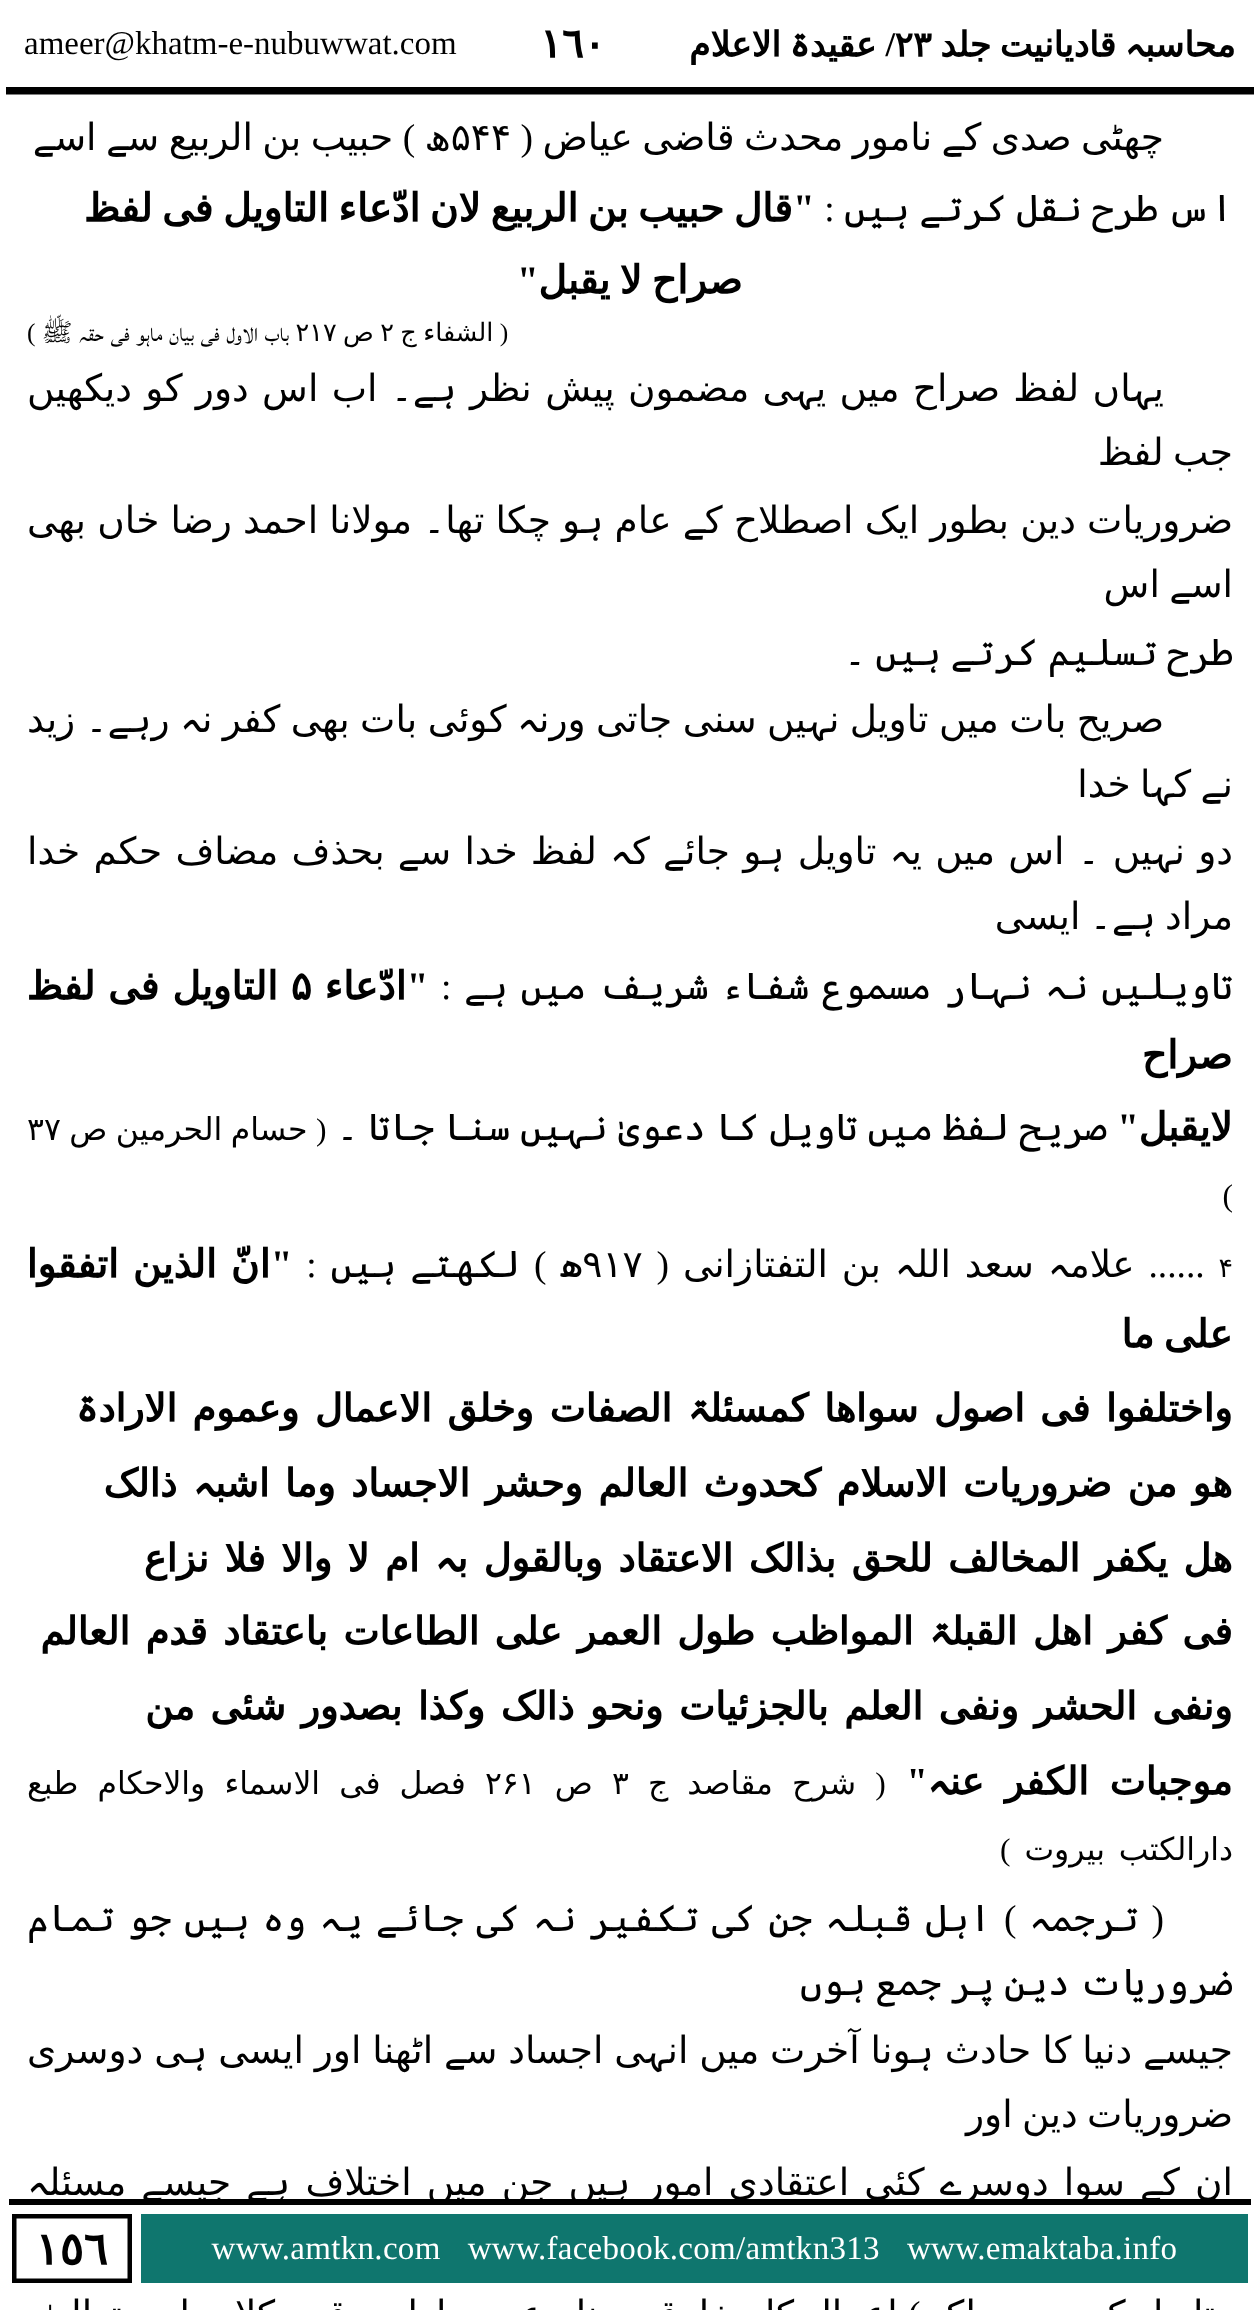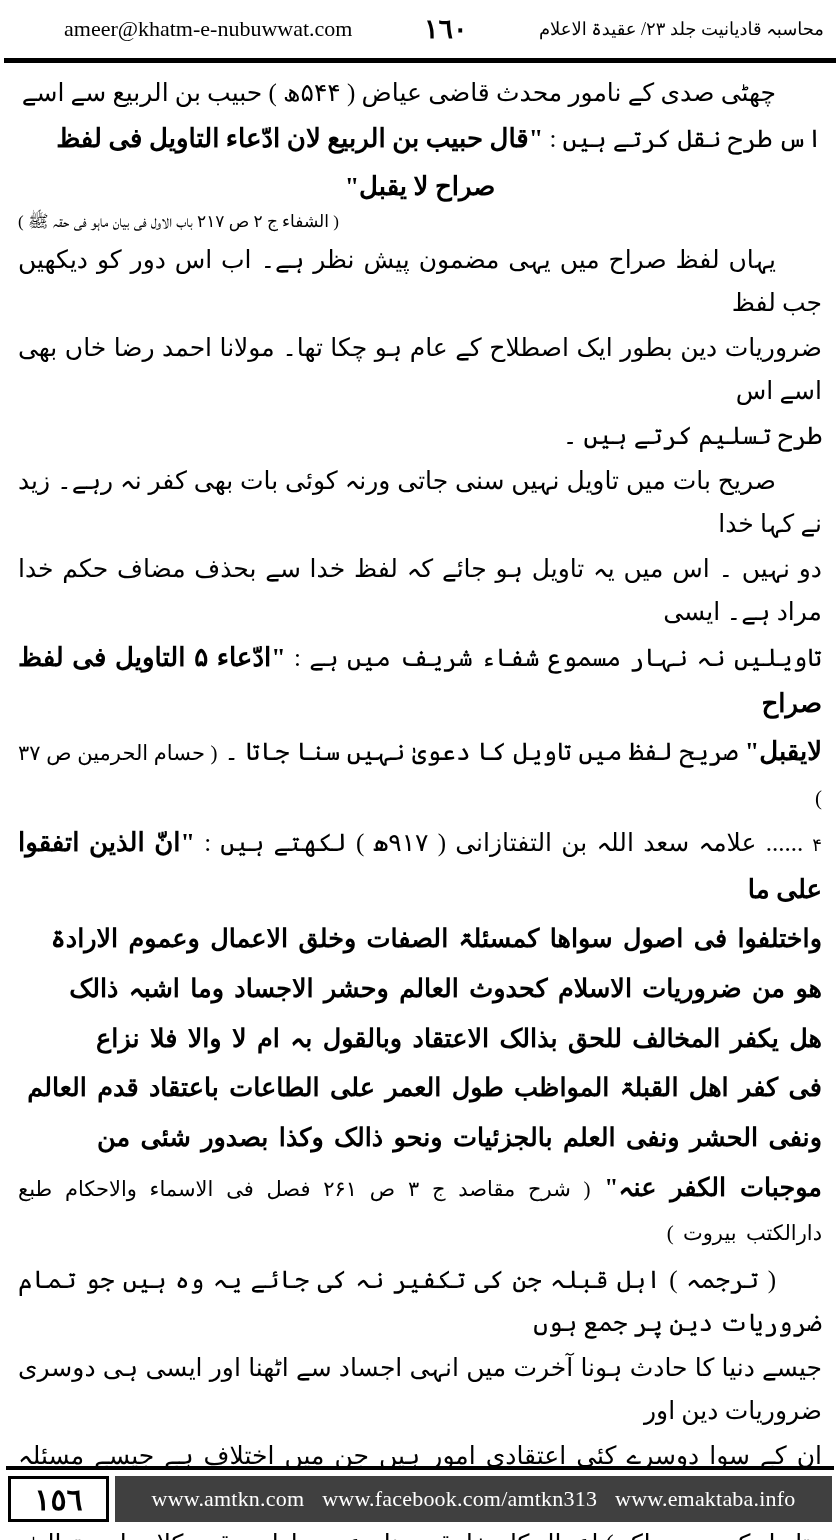--- a/index.html
+++ b/index.html
@@ -27,37 +27,36 @@
   .header {
     height: 58px;
     display: flex;
     align-items: center;
     justify-content: space-between;
     padding: 0 16px 0 16px;
     box-sizing: border-box;
     direction: rtl;
   }
   .header-right {
-    font-size: 18px;
-    font-weight: normal;
+    font-size: 23px;
+    font-weight: bold;
     letter-spacing: 0px;
     white-space: nowrap;
   }
   .header-center {
     font-size: 27px;
     font-weight: bold;
     white-space: nowrap;
     padding: 0 6px;
   }
   .header-left {
     font-family: "Liberation Serif", serif;
     font-size: 22px;
     white-space: nowrap;
     direction: ltr;
-    margin-left: 48px;
   }
   .rule {
     height: 5px;
     background: #000000;
     margin: 0 4px;
   }
 
   
   .content {
     direction: rtl;
@@ -121,35 +120,35 @@
     background: #000;
     margin: 0 6px 6px 6px;
   }
   .footer-bar {
     display: flex;
     align-items: stretch;
     height: 46px;
     margin: 0 8px 8px 8px;
   }
   .page-num {
-    width: 101px;
+    width: 80px;
     background: #ffffff;
     border: 3px solid #000;
     display: flex;
     align-items: center;
     justify-content: center;
     font-size: 30px;
     font-weight: bold;
     box-sizing: border-box;
     direction: rtl;
   }
   .footer-links {
     flex: 1;
     margin-left: 6px;
-    background: #404040;
+    background: #0f766e;
     color: #ffffff;
     display: flex;
     align-items: center;
     justify-content: center;
     font-family: "Liberation Serif", serif;
     font-size: 22px;
     letter-spacing: 0.2px;
     gap: 18px;
     direction: ltr;
   }

